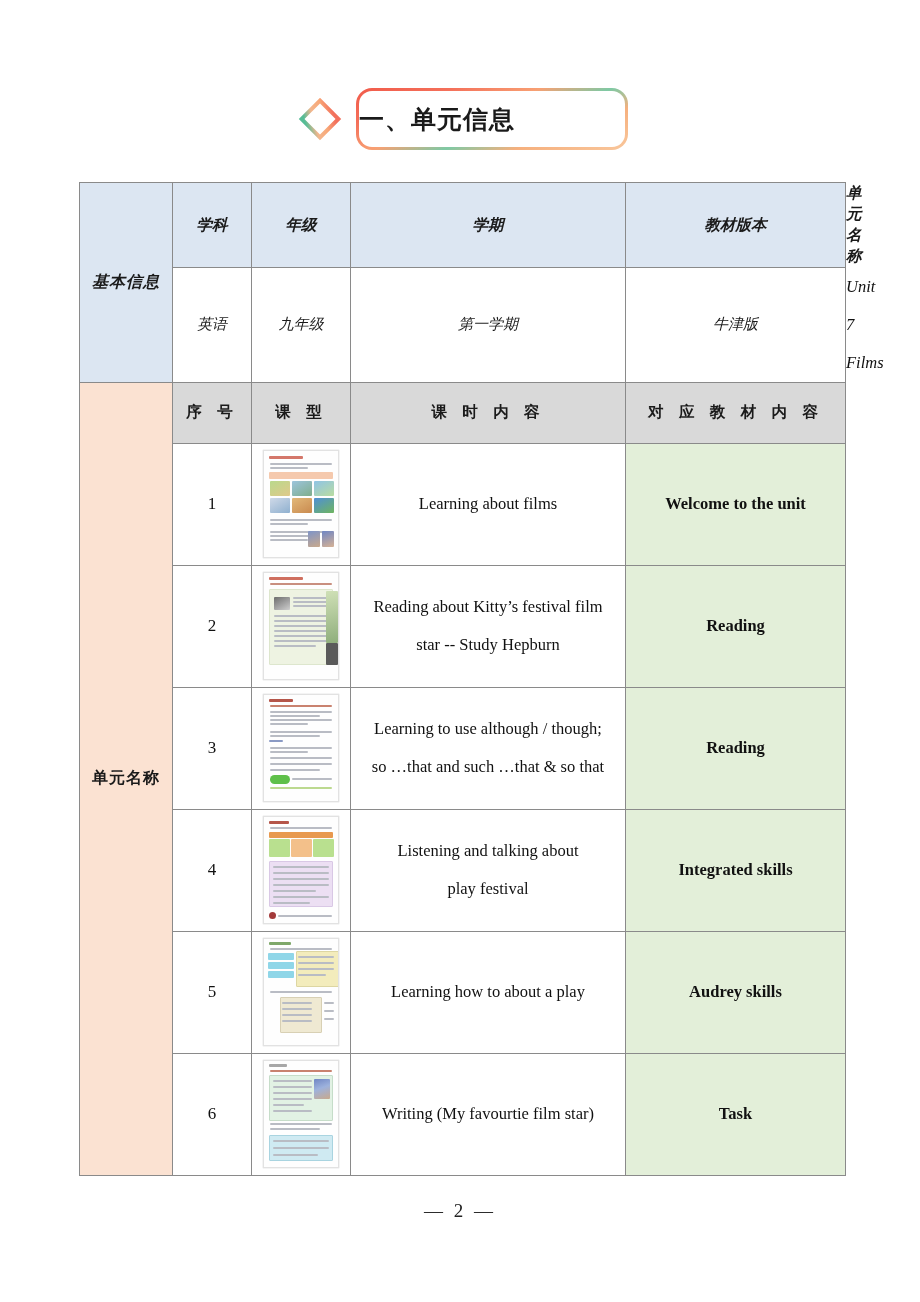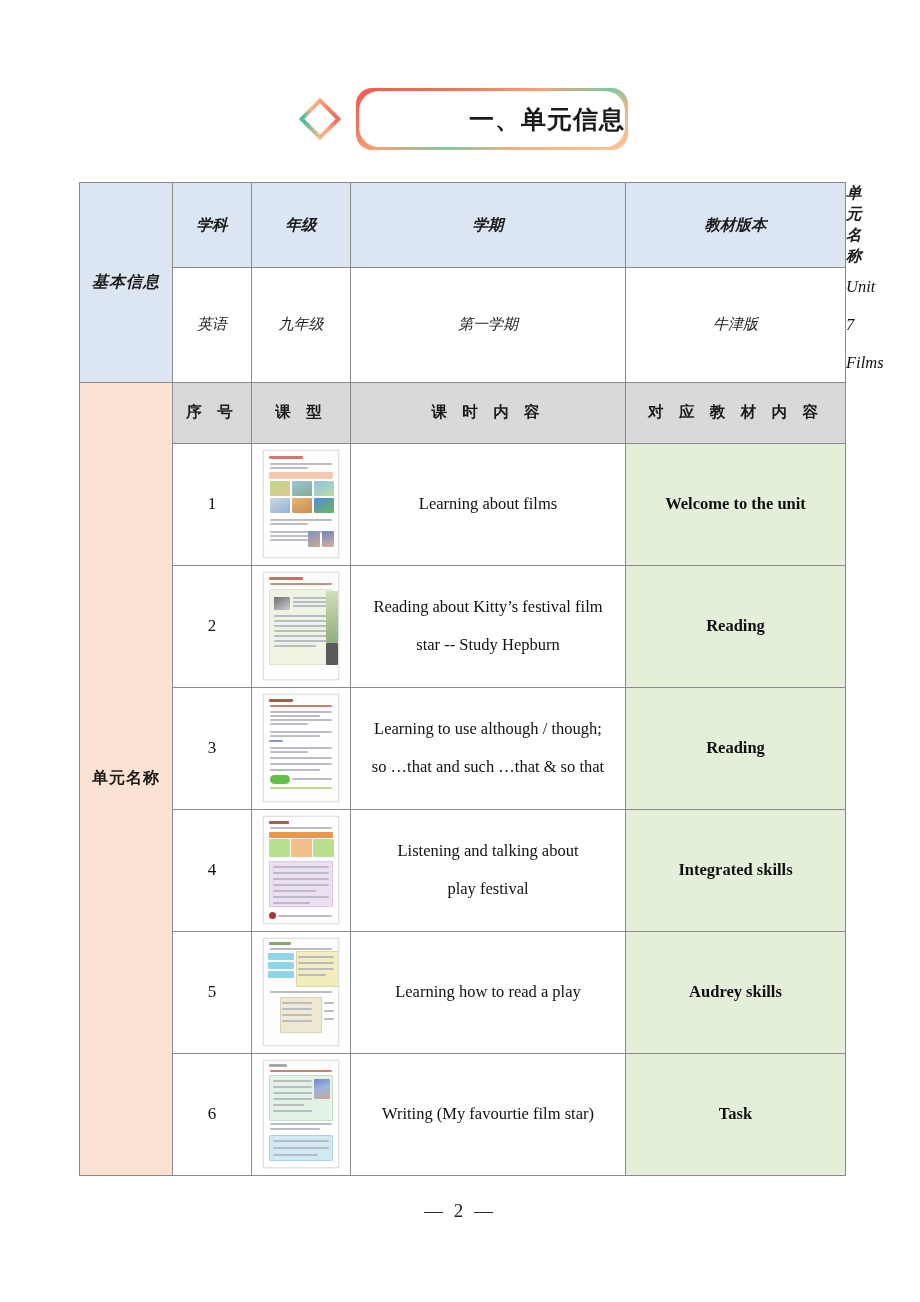--- a/index.html
+++ b/index.html
@@ -45,25 +45,25 @@
                 #f4705a 22%,
                 #f8a073 42%,
                 #7fc9a4 58%,
                 #f6b07e 74%,
                 #f9c79c 100%);
     box-sizing: border-box;
   }
   .title-box-inner {
     width: 100%;
     height: 100%;
-    border-radius: 20px;
+    border-radius: 13px;
     background: #ffffff;
     display: flex;
     align-items: center;
-    justify-content: flex-end;
+    justify-content: flex-start;
     box-sizing: border-box;
   }
   .title-text {
     font-family: "DejaVu Sans", "Liberation Sans", sans-serif;
     font-size: 25px;
     font-weight: 700;
     letter-spacing: 1px;
     color: #1a1a1a;
     white-space: nowrap;
   }
@@ -454,21 +454,21 @@
         <div class="ln" style="left:18px;right:26px;top:63px;"></div>
         <div class="ln" style="left:18px;right:26px;top:69px;"></div>
         <div class="ln" style="left:18px;right:26px;top:75px;"></div>
         <div class="ln" style="left:18px;right:26px;top:81px;"></div>
         <div class="ln" style="left:60px;right:4px;top:63px;"></div>
         <div class="ln" style="left:60px;right:4px;top:71px;"></div>
         <div class="ln" style="left:60px;right:4px;top:79px;"></div>
       </div>
     </td>
     <td class="c-white r-lesson">
-      <div class="en-body">Learning how to read a play</div>
+      <div class="en-body">Learning how to about a play</div>
     </td>
     <td class="c-green r-lesson">
       <span class="en-bold">Audrey skills</span>
     </td>
   </tr>
 
   <tr>
     <td class="c-white r-lesson">
       <span class="num">6</span>
     </td>

